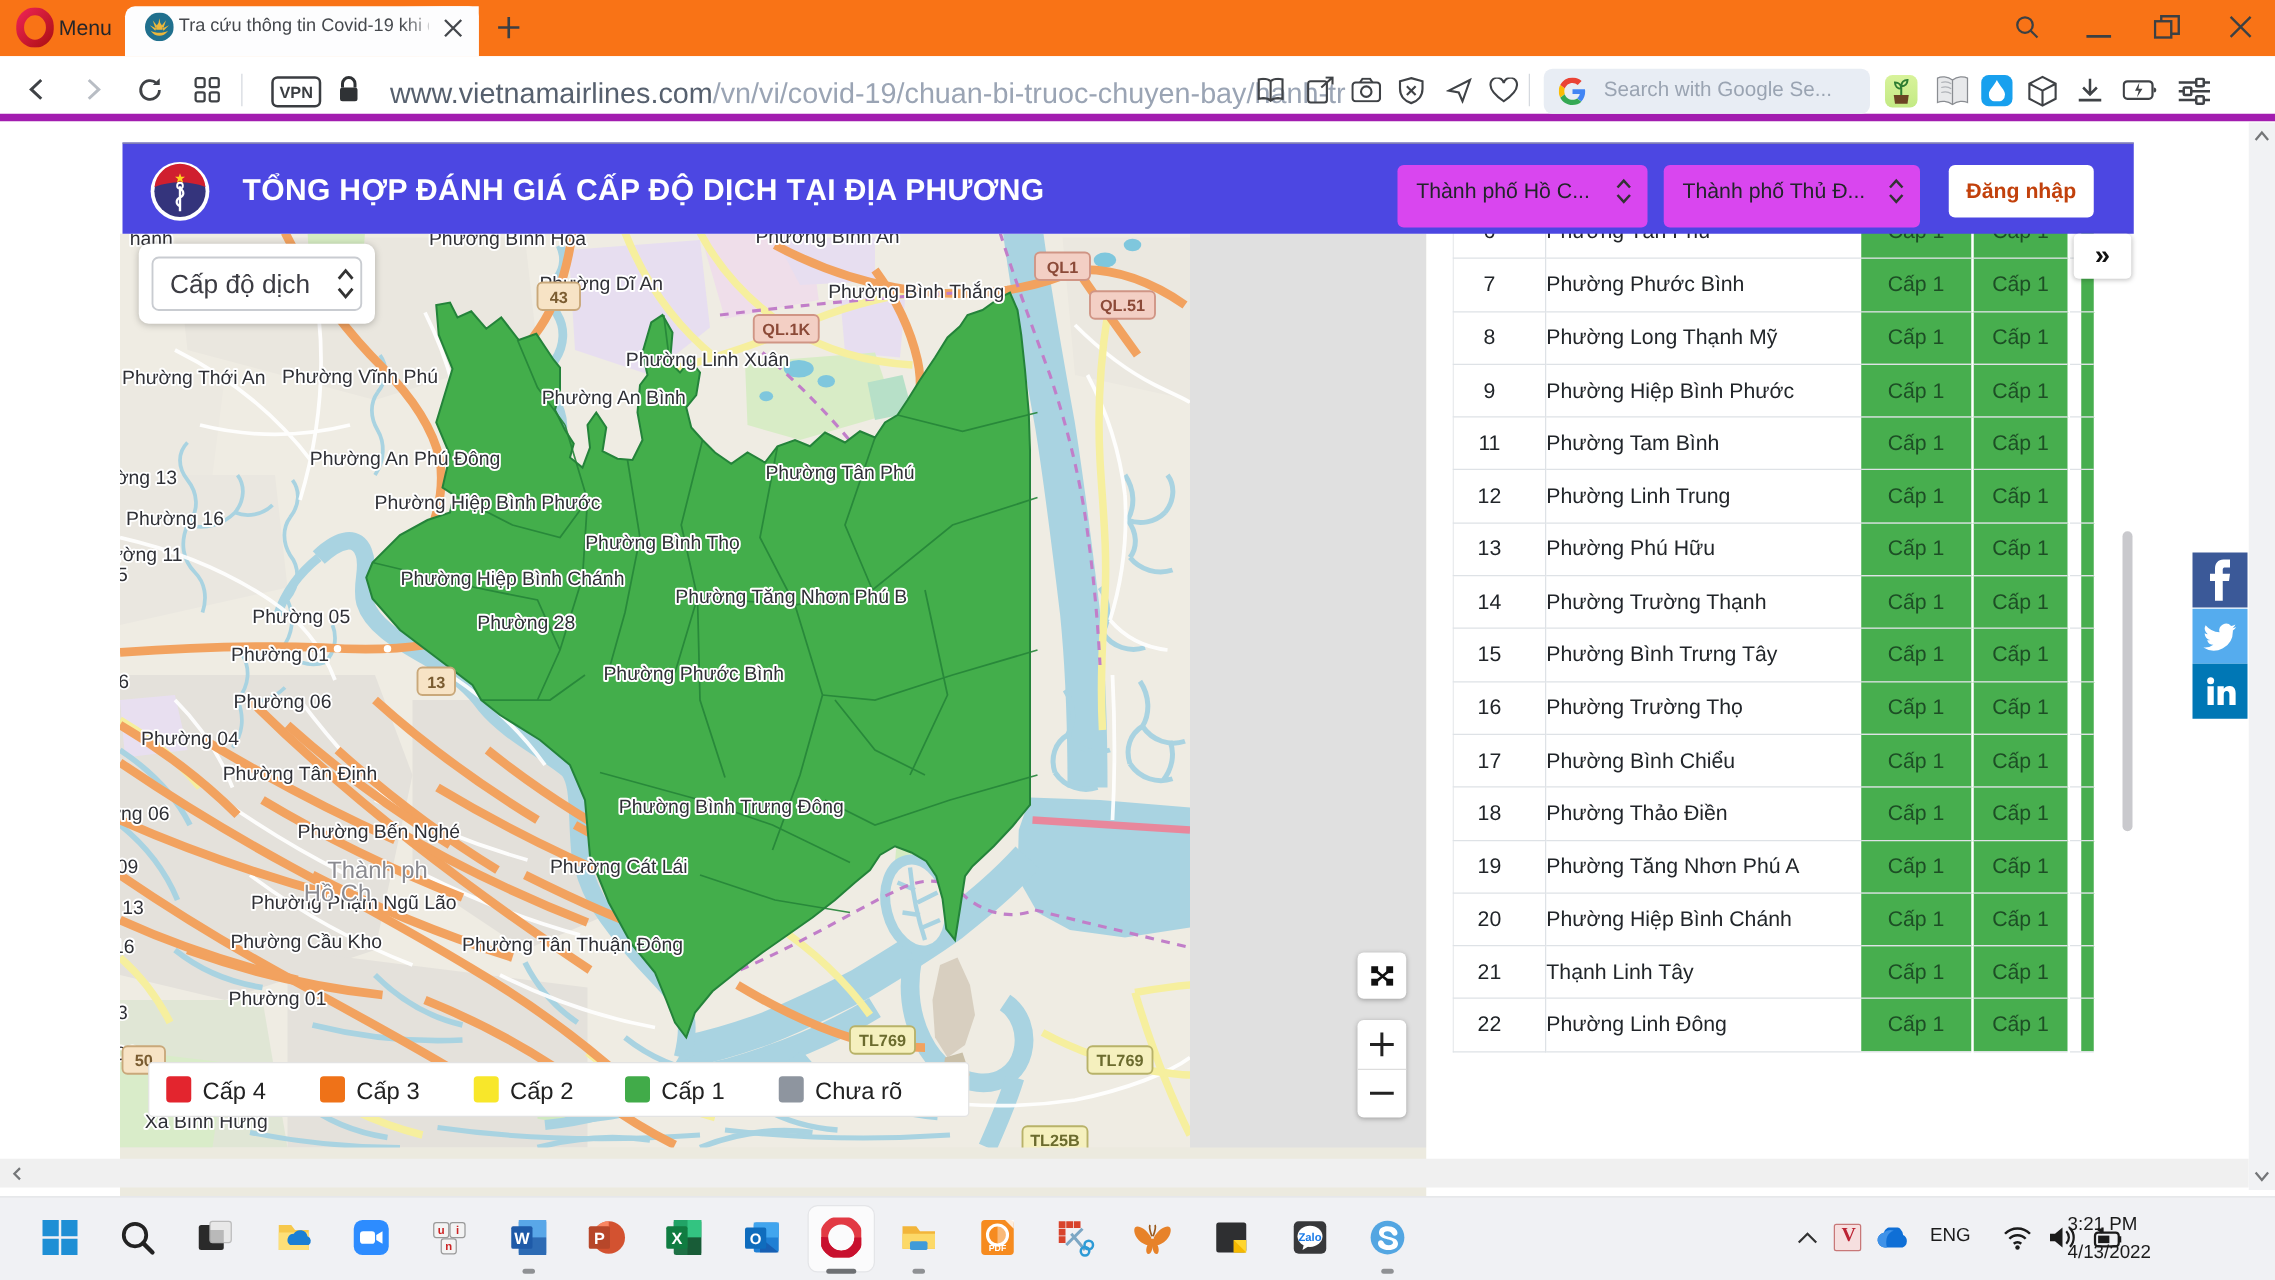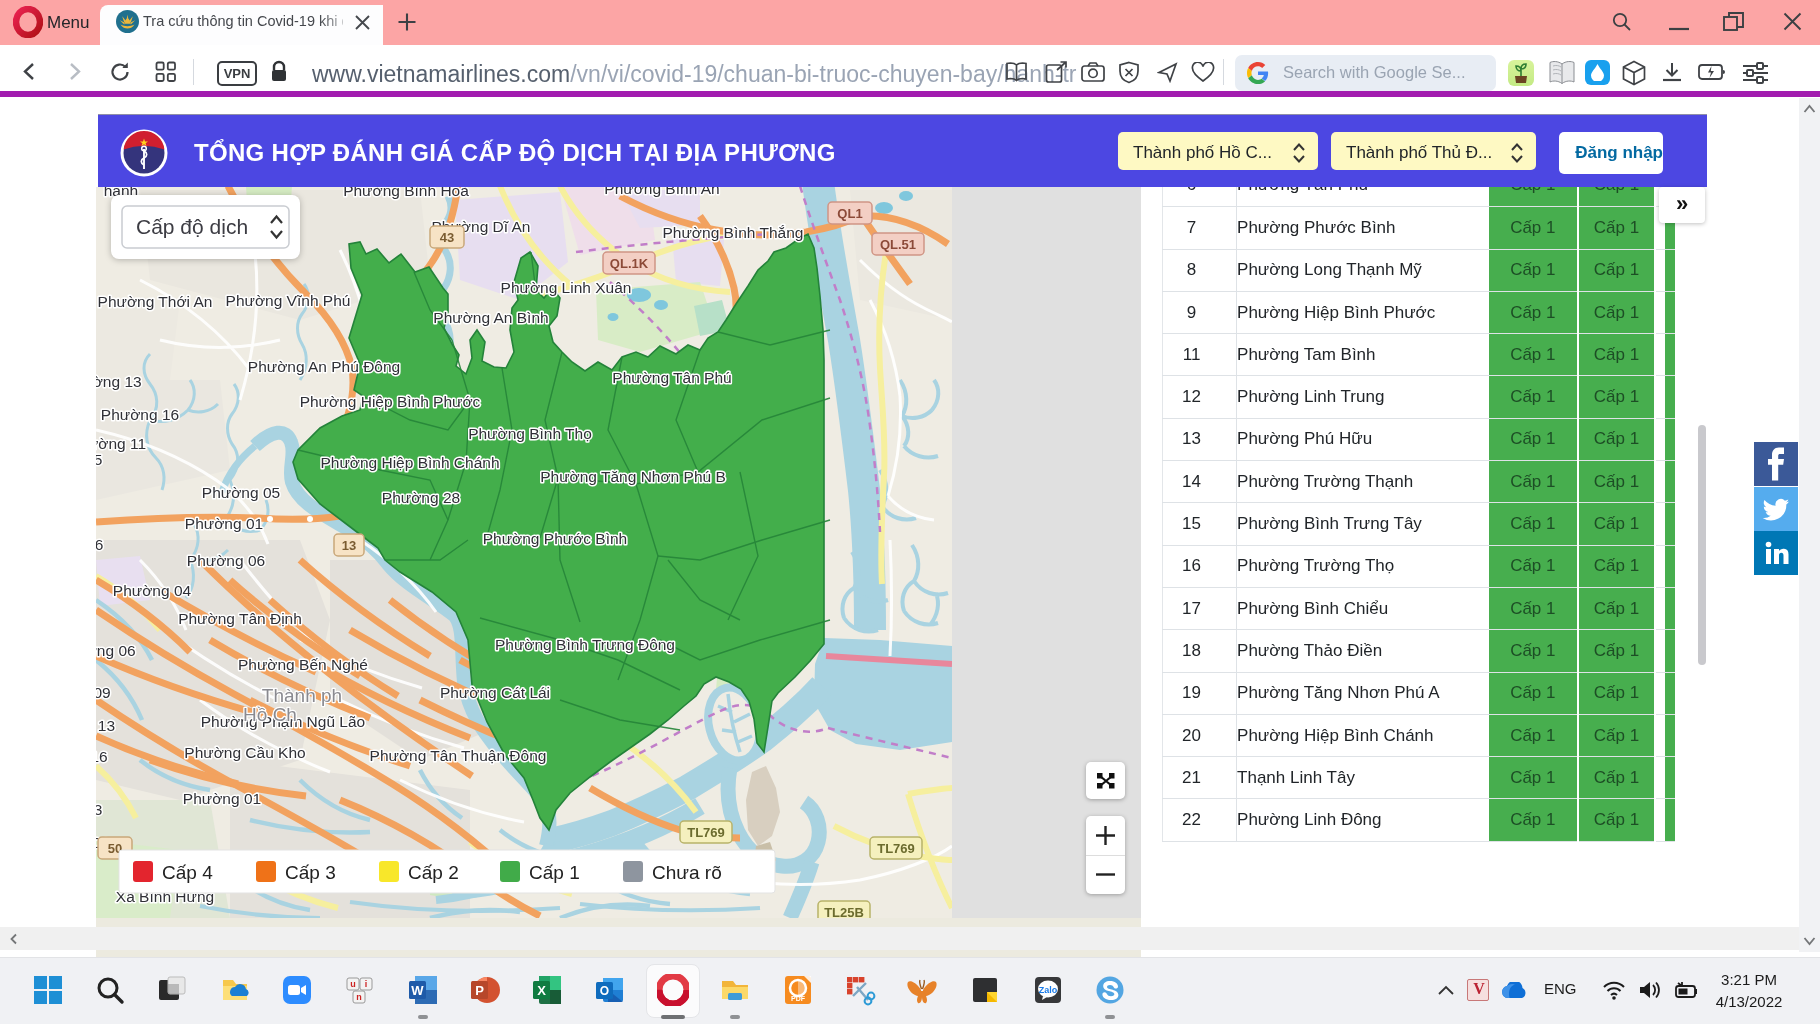--- a/index.html
+++ b/index.html
@@ -1,28 +1,28 @@
 <!DOCTYPE html>
 <html><head><meta charset="utf-8">
 <style>
 *{margin:0;padding:0;box-sizing:border-box}
 html,body{width:1820px;height:1024px;overflow:hidden;font-family:"Liberation Sans",sans-serif;background:#fff}
 .abs{position:absolute}
 
-#titlebar{position:absolute;left:0;top:0;width:1820px;height:45px;background:#fca5a5}
+#titlebar{position:absolute;left:0;top:0;width:1820px;height:45px;background:#f97316}
 #tab{position:absolute;left:100px;top:5px;width:283px;height:40px;background:#fdfdfe;border-radius:8px 8px 0 0}
 #toolbar{position:absolute;left:0;top:45px;width:1820px;height:52px;background:#fff;border-bottom:6px solid #a21caf}
 .icon{position:absolute}
 
 #page{position:absolute;left:0;top:98px;width:1799px;height:859px;background:#fff;overflow:hidden}
 #pheader{position:absolute;left:98px;top:16px;width:1609px;height:73px;background:#4c47e2;z-index:30;border-top:1px solid #8f8fa8}
 #pheader .ttl{position:absolute;left:96px;top:24px;color:#fff;font-weight:bold;font-size:24px;letter-spacing:.3px}
-.hsel{position:absolute;top:17px;height:38px;background:#fef9c3;border-radius:5px;font-size:17px;color:#212529;line-height:42px;padding-left:15px}
+.hsel{position:absolute;top:17px;height:50px;background:#d946ef;border-radius:5px;font-size:17px;color:#212529;line-height:42px;padding-left:15px}
 .hsel .cw{position:absolute;right:12px;top:10px}
-#loginbtn{position:absolute;left:1461px;top:17px;width:104px;height:42px;background:#fff;border-radius:5px;font-size:17px;font-weight:bold;color:#0369a1;text-align:right;line-height:42px}
+#loginbtn{position:absolute;left:1461px;top:17px;width:116px;height:42px;background:#fff;border-radius:5px;font-size:17px;font-weight:bold;color:#c2410c;text-align:center;line-height:42px}
 
 #map{position:absolute;left:96px;top:89px;width:1045px;height:812px;overflow:hidden;background:#eceadf}
 
 #tblwrap{position:absolute;left:1162px;top:66.5px;width:548px;height:762px;overflow:hidden}
 table.t{border-collapse:collapse;table-layout:fixed;width:515px;font-size:17px;color:#212529}
 table.t td{border-bottom:1px solid #dee2e6;height:42.3px;padding:0}
 td.num{width:74px;text-align:center;border-right:1px solid #dee2e6;border-left:1px solid #e3e6e9;padding-right:16px!important}
 td.nm{width:252px;padding-left:16px}
 td.g{width:89px;text-align:center;background:#47ae4e;color:#1d4e25;border-bottom:1px solid rgba(255,255,255,.55);border-right:2px solid #fff}
 td.g2{width:77px}
@@ -824,14 +824,14 @@
 <svg class="abs" style="left:1638px;top:22px" width="24" height="20" viewBox="0 0 24 20">
       <path d="M2 7 v6 h4 l6 5 V2 L6 7 Z" fill="#1b1b1b"></path>
       <path d="M15 5 a7 7 0 0 1 0 10 M18 2.5 a11 11 0 0 1 0 15" fill="none" stroke="#1b1b1b" stroke-width="1.8"></path>
     </svg>
 <svg class="abs" style="left:1672px;top:22px" width="26" height="20" viewBox="0 0 26 20">
       <rect x="4" y="6" width="19" height="11" rx="2.5" fill="none" stroke="#1b1b1b" stroke-width="1.8"></rect>
       <rect x="6.5" y="8.5" width="9" height="6" fill="#1b1b1b"></rect>
       <path d="M24 9 v5" stroke="#1b1b1b" stroke-width="2"></path>
       <path d="M6 3 l4 3 M10 2 v4" stroke="#1b1b1b" stroke-width="1.8"></path>
     </svg>
-<div class="abs" style="left:1708px;top:11px;width:82px;text-align:center;font-size:15px;color:#1b1b1b;line-height:22px">3:21 PM<br>4/13/2022</div>
+<div class="abs" style="left:1654px;top:11px;width:82px;text-align:left;font-size:15px;color:#1b1b1b;line-height:22px">3:21 PM<br>4/13/2022</div>
   </div>
 
 </body></html>

